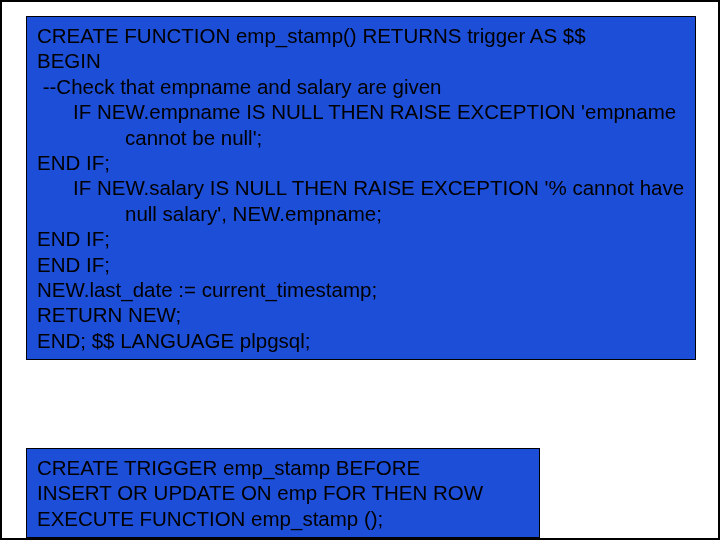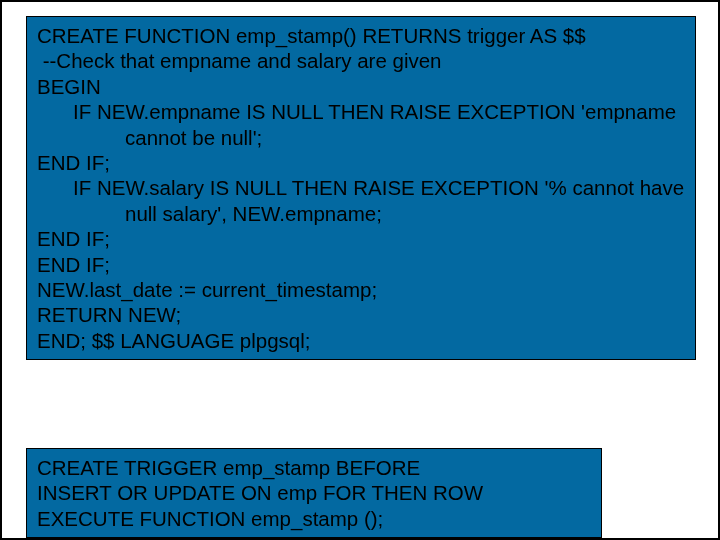--- a/index.html
+++ b/index.html
@@ -14,39 +14,39 @@
     .outer-frame {
       width: 720px;
       height: 540px;
       border: 2px solid #000;
       box-sizing: border-box;
       position: relative;
       background: #fff;
     }
     .code-box {
       position: absolute;
-      background: #0369a1;
+      background: #1d4ed8;
       border: 1.5px solid #000;
       box-sizing: border-box;
       padding: 6px 10px;
       font-size: 20.5px;
       line-height: 1.24;
       color: #000;
       font-family: "Trebuchet MS", Arial, sans-serif;
       font-weight: 400;
     }
     .box1 {
       left: 24px;
       top: 14px;
       width: 670px;
     }
     .box2 {
       left: 24px;
       top: 446px;
-      width: 576px;
+      width: 514px;
     }
     .line {
       white-space: pre-wrap;
     }
     .hang {
       padding-left: 52px;
       text-indent: -52px;
       margin-left: 36px;
     }
     .hang-sm {
@@ -54,22 +54,22 @@
       text-indent: -10px;
     }
   </style>
 </head>
 <body>
 
 <div class="outer-frame">
 
   <div class="code-box box1">
     <div class="line">CREATE FUNCTION emp_stamp() RETURNS trigger AS $$</div>
+    <div class="line">BEGIN</div>
     <div class="line hang-sm"> --Check that empname and salary are given</div>
-    <div class="line">BEGIN</div>
     <div class="line hang">IF NEW.empname IS NULL THEN RAISE EXCEPTION 'empname cannot be null';</div>
     <div class="line">END IF;</div>
     <div class="line hang">IF NEW.salary IS NULL THEN RAISE EXCEPTION '% cannot have null salary', NEW.empname;</div>
     <div class="line">END IF;</div>
     <div class="line">END IF;</div>
     <div class="line">NEW.last_date := current_timestamp;</div>
     <div class="line">RETURN NEW;</div>
     <div class="line">END; $$ LANGUAGE plpgsql;</div>
   </div>
 

